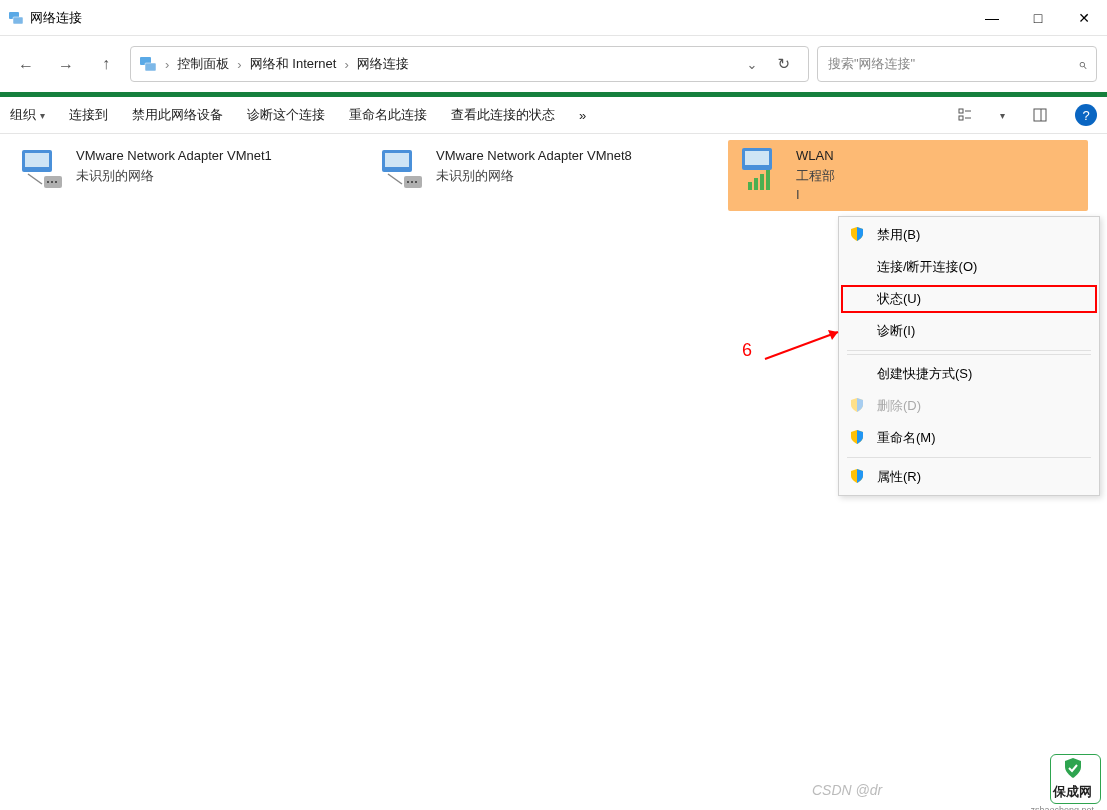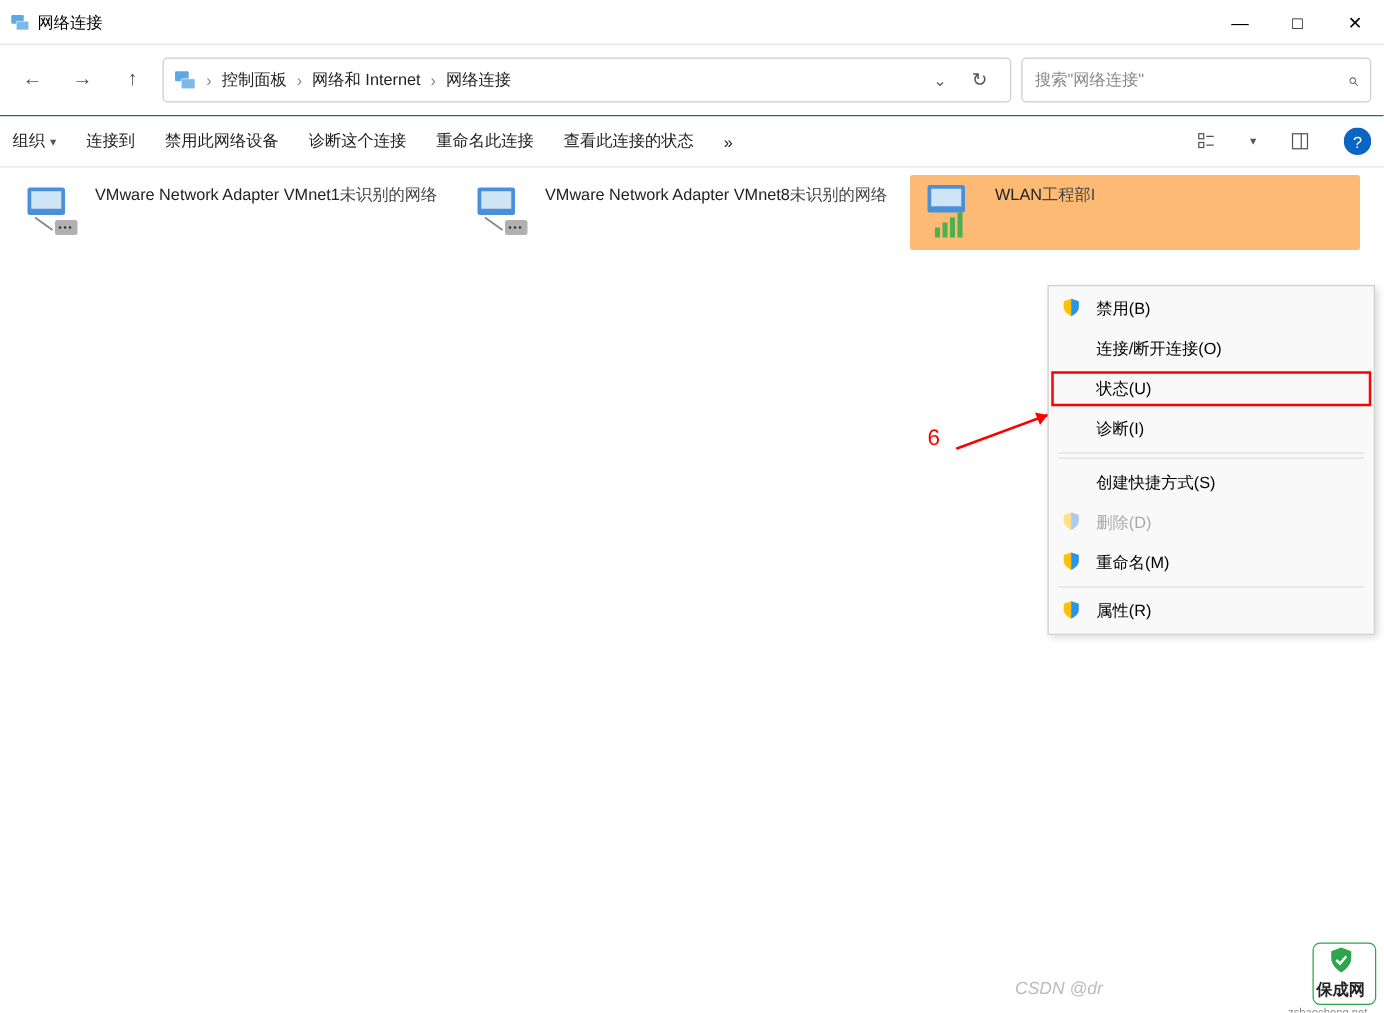--- a/index.html
+++ b/index.html
@@ -16,37 +16,37 @@
 .addrbar { flex: 1; height: 36px; border: 1px solid #ccc; border-radius: 4px; display: flex; align-items: center; padding: 0 8px; gap: 4px; }
 .addr-icon { width: 18px; height: 18px; }
 .addr-sep { color: #888; padding: 0 4px; }
 .addr-seg { color: #222; }
 .addr-tail { flex: 1; }
 .addr-chev { color: #666; padding: 0 6px; }
 .addr-refresh { color: #555; padding: 0 10px; font-size: 15px; }
 .searchbox { width: 280px; height: 36px; border: 1px solid #ccc; border-radius: 4px; display: flex; align-items: center; padding: 0 10px; color: #888; }
 .searchbox .sicon { margin-left: auto; font-size: 15px; color: #555; transform: scaleX(-1); }
 
-.toolbar { height: 42px; display: flex; align-items: center; border-top: 1px solid #15803d; border-bottom: 1px solid #e5e5e5; padding: 0 10px; gap: 24px; color: #222; }
+.toolbar { height: 42px; display: flex; align-items: center; border-top: 5px solid #15803d; border-bottom: 1px solid #e5e5e5; padding: 0 10px; gap: 24px; color: #222; }
 .toolbar .tb-item { font-size: 13px; }
 .toolbar .tb-item.drop::after { content: "▾"; font-size: 10px; margin-left: 4px; color: #555; }
 .toolbar .spacer { flex: 1; }
 .tb-iconbtn { width: 22px; height: 22px; display: flex; align-items: center; justify-content: center; border: 1px solid transparent; border-radius: 3px; }
 .tb-iconbtn.help { background: #0a66c2; color: #fff; border-radius: 50%; font-size: 13px; }
 
 .content { position: relative; height: calc(100% - 36px - 56px - 42px - 28px); padding: 6px 8px; display: flex; align-items: flex-start; gap: 0; }
 .adapter { width: 360px; display: flex; padding: 6px 10px; gap: 10px; border-radius: 2px; }
 .adapter.selected { background: #fdba74; }
 .adapter .aicon { width: 48px; height: 48px; position: relative; }
-.adapter .ainfo { display: flex; flex-direction: row; line-height: 1.5; }
+.adapter .ainfo { display: flex; flex-direction: column; line-height: 1.5; }
 .adapter .aname { font-size: 13px; color: #222; }
 .adapter .asub { font-size: 13px; color: #444; }
 .adapter .astatus { font-size: 13px; color: #444; }
 
-.ctxmenu { position: absolute; left: 838px; top: 228px; width: 262px; background: #f9f9f9; border: 1px solid #d0d0d0; box-shadow: 2px 2px 6px rgba(0,0,0,0.15); padding: 2px 0; }
+.ctxmenu { position: absolute; left: 838px; top: 216px; width: 262px; background: #f9f9f9; border: 1px solid #d0d0d0; box-shadow: 2px 2px 6px rgba(0,0,0,0.15); padding: 2px 0; }
 .ctxmenu .mitem { height: 32px; display: flex; align-items: center; padding-left: 38px; position: relative; font-size: 13px; }
 .ctxmenu .mitem.disabled { color: #aaa; }
 .ctxmenu .mitem .shield { position: absolute; left: 10px; top: 7px; width: 16px; height: 16px; }
 .ctxmenu .sep { height: 1px; background: #e0e0e0; margin: 3px 8px; }
 .ctxmenu .mitem.highlight { outline: 2px solid red; outline-offset: -4px; }
 
 .annotation-arrow { position: absolute; left: 760px; top: 324px; width: 90px; height: 40px; pointer-events: none; }
 .annotation-number { position: absolute; left: 742px; top: 340px; color: red; font-size: 18px; pointer-events: none; }
 
 .footer-csdn { position: absolute; left: 812px; bottom: 12px; color: #bbb; font-size: 14px; font-style: italic; }

